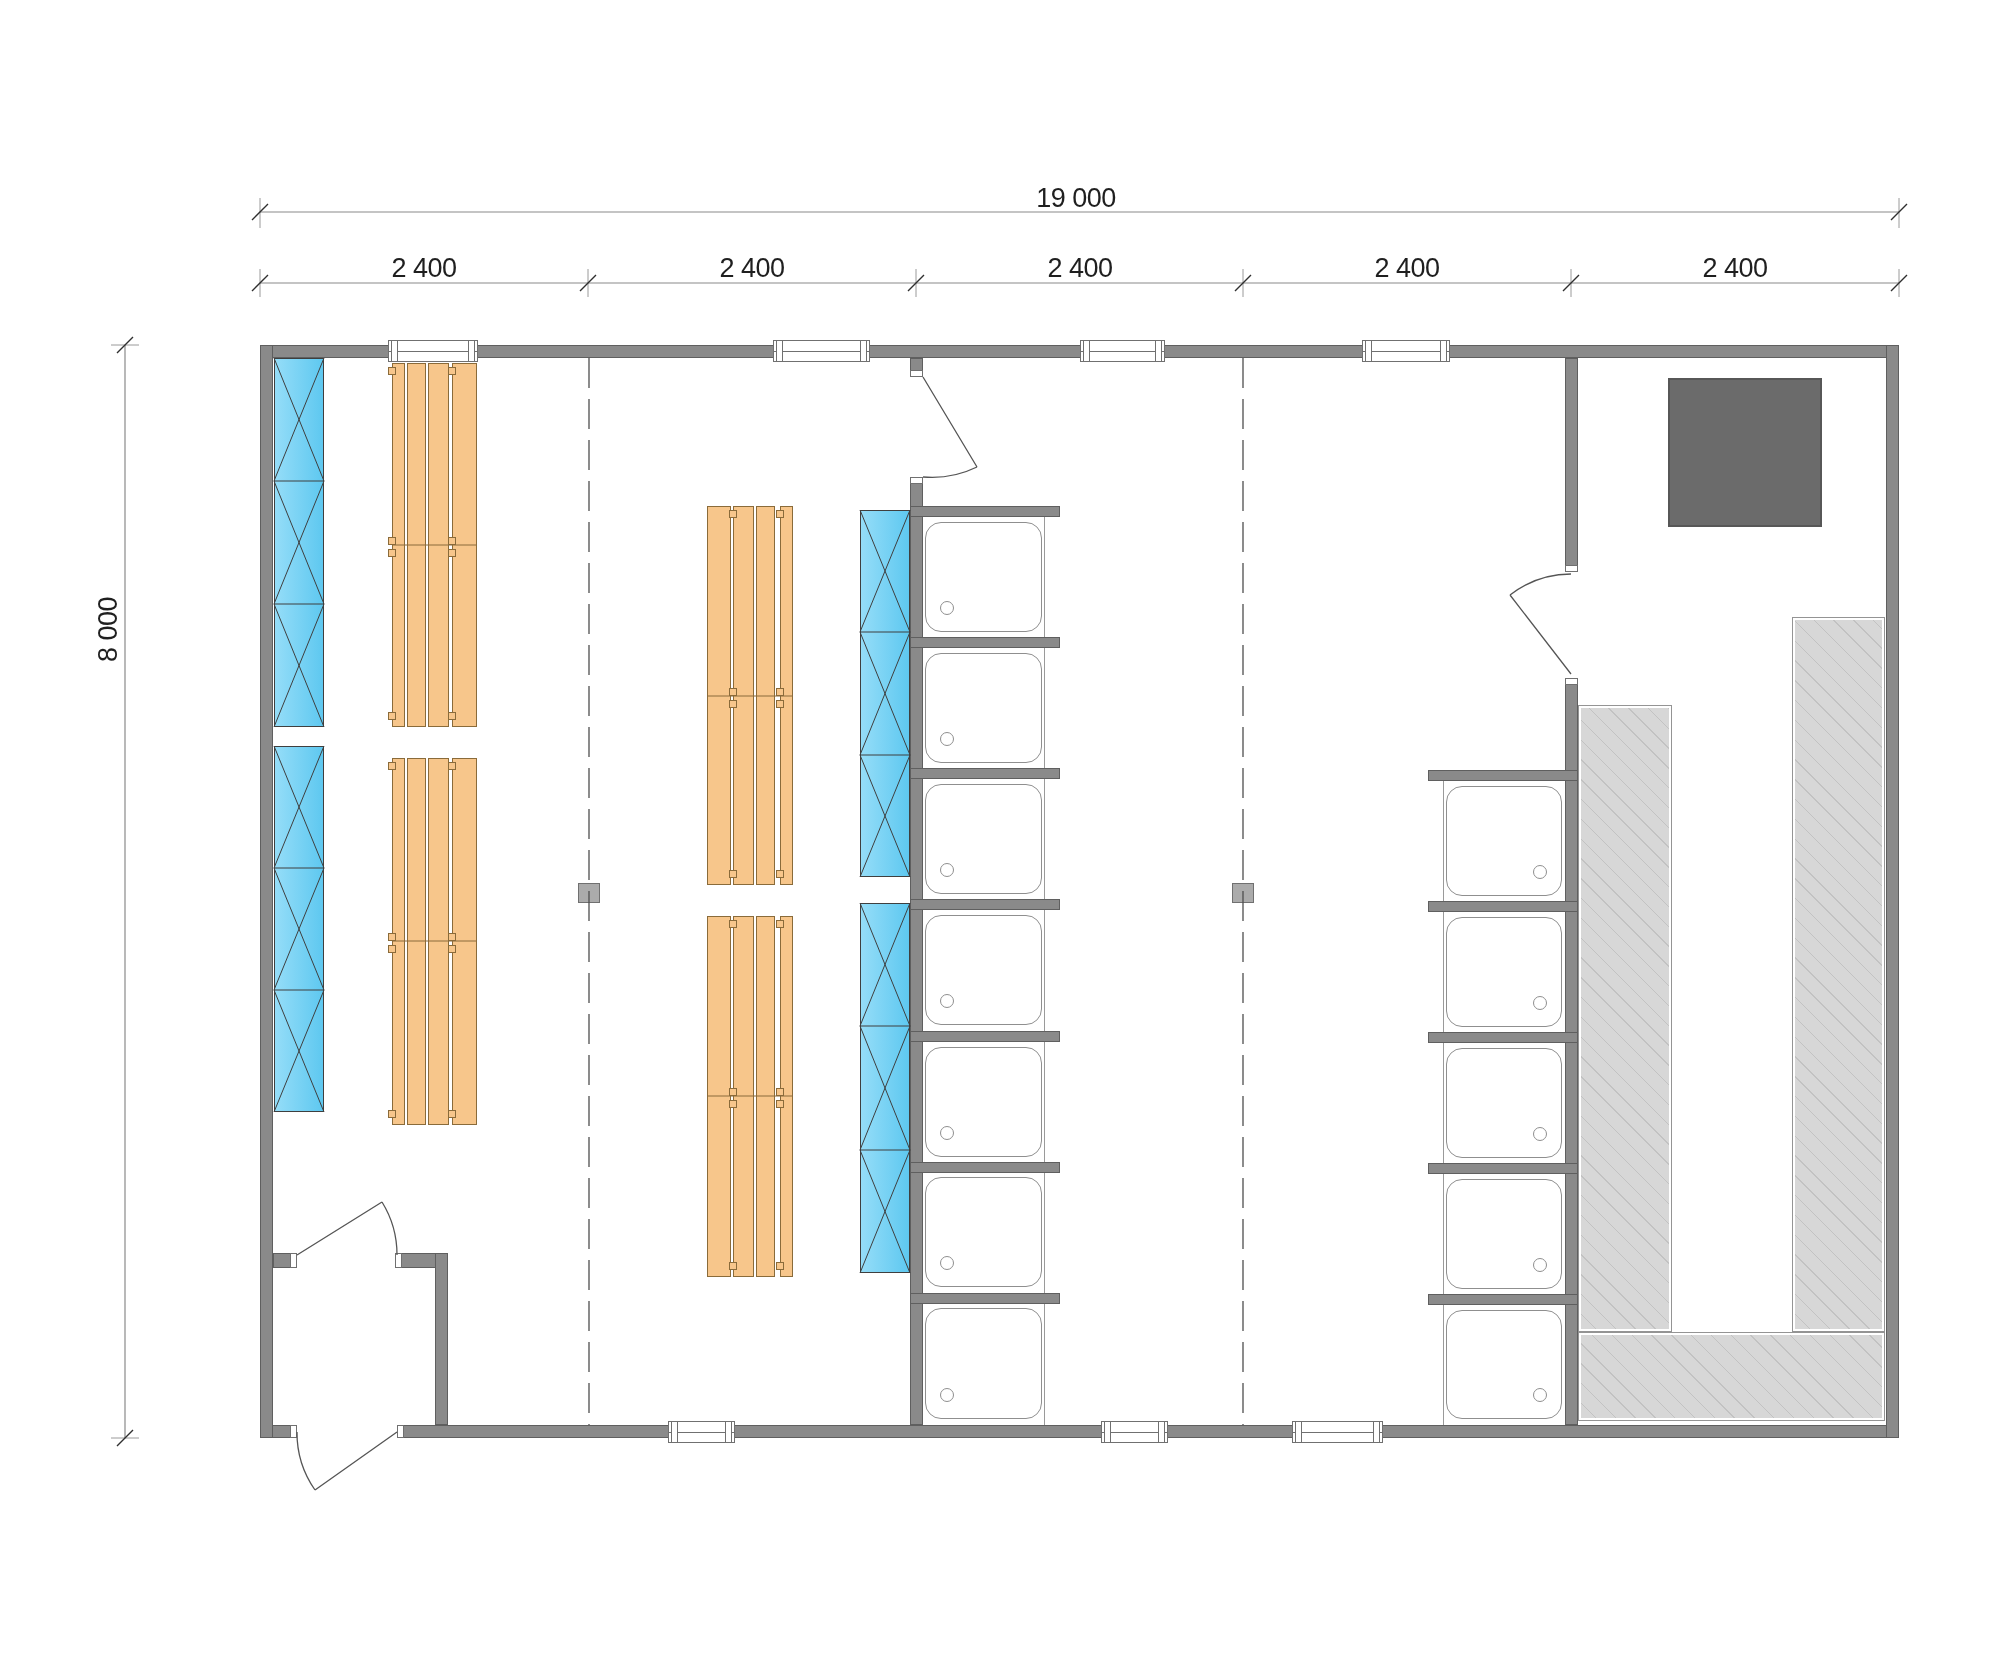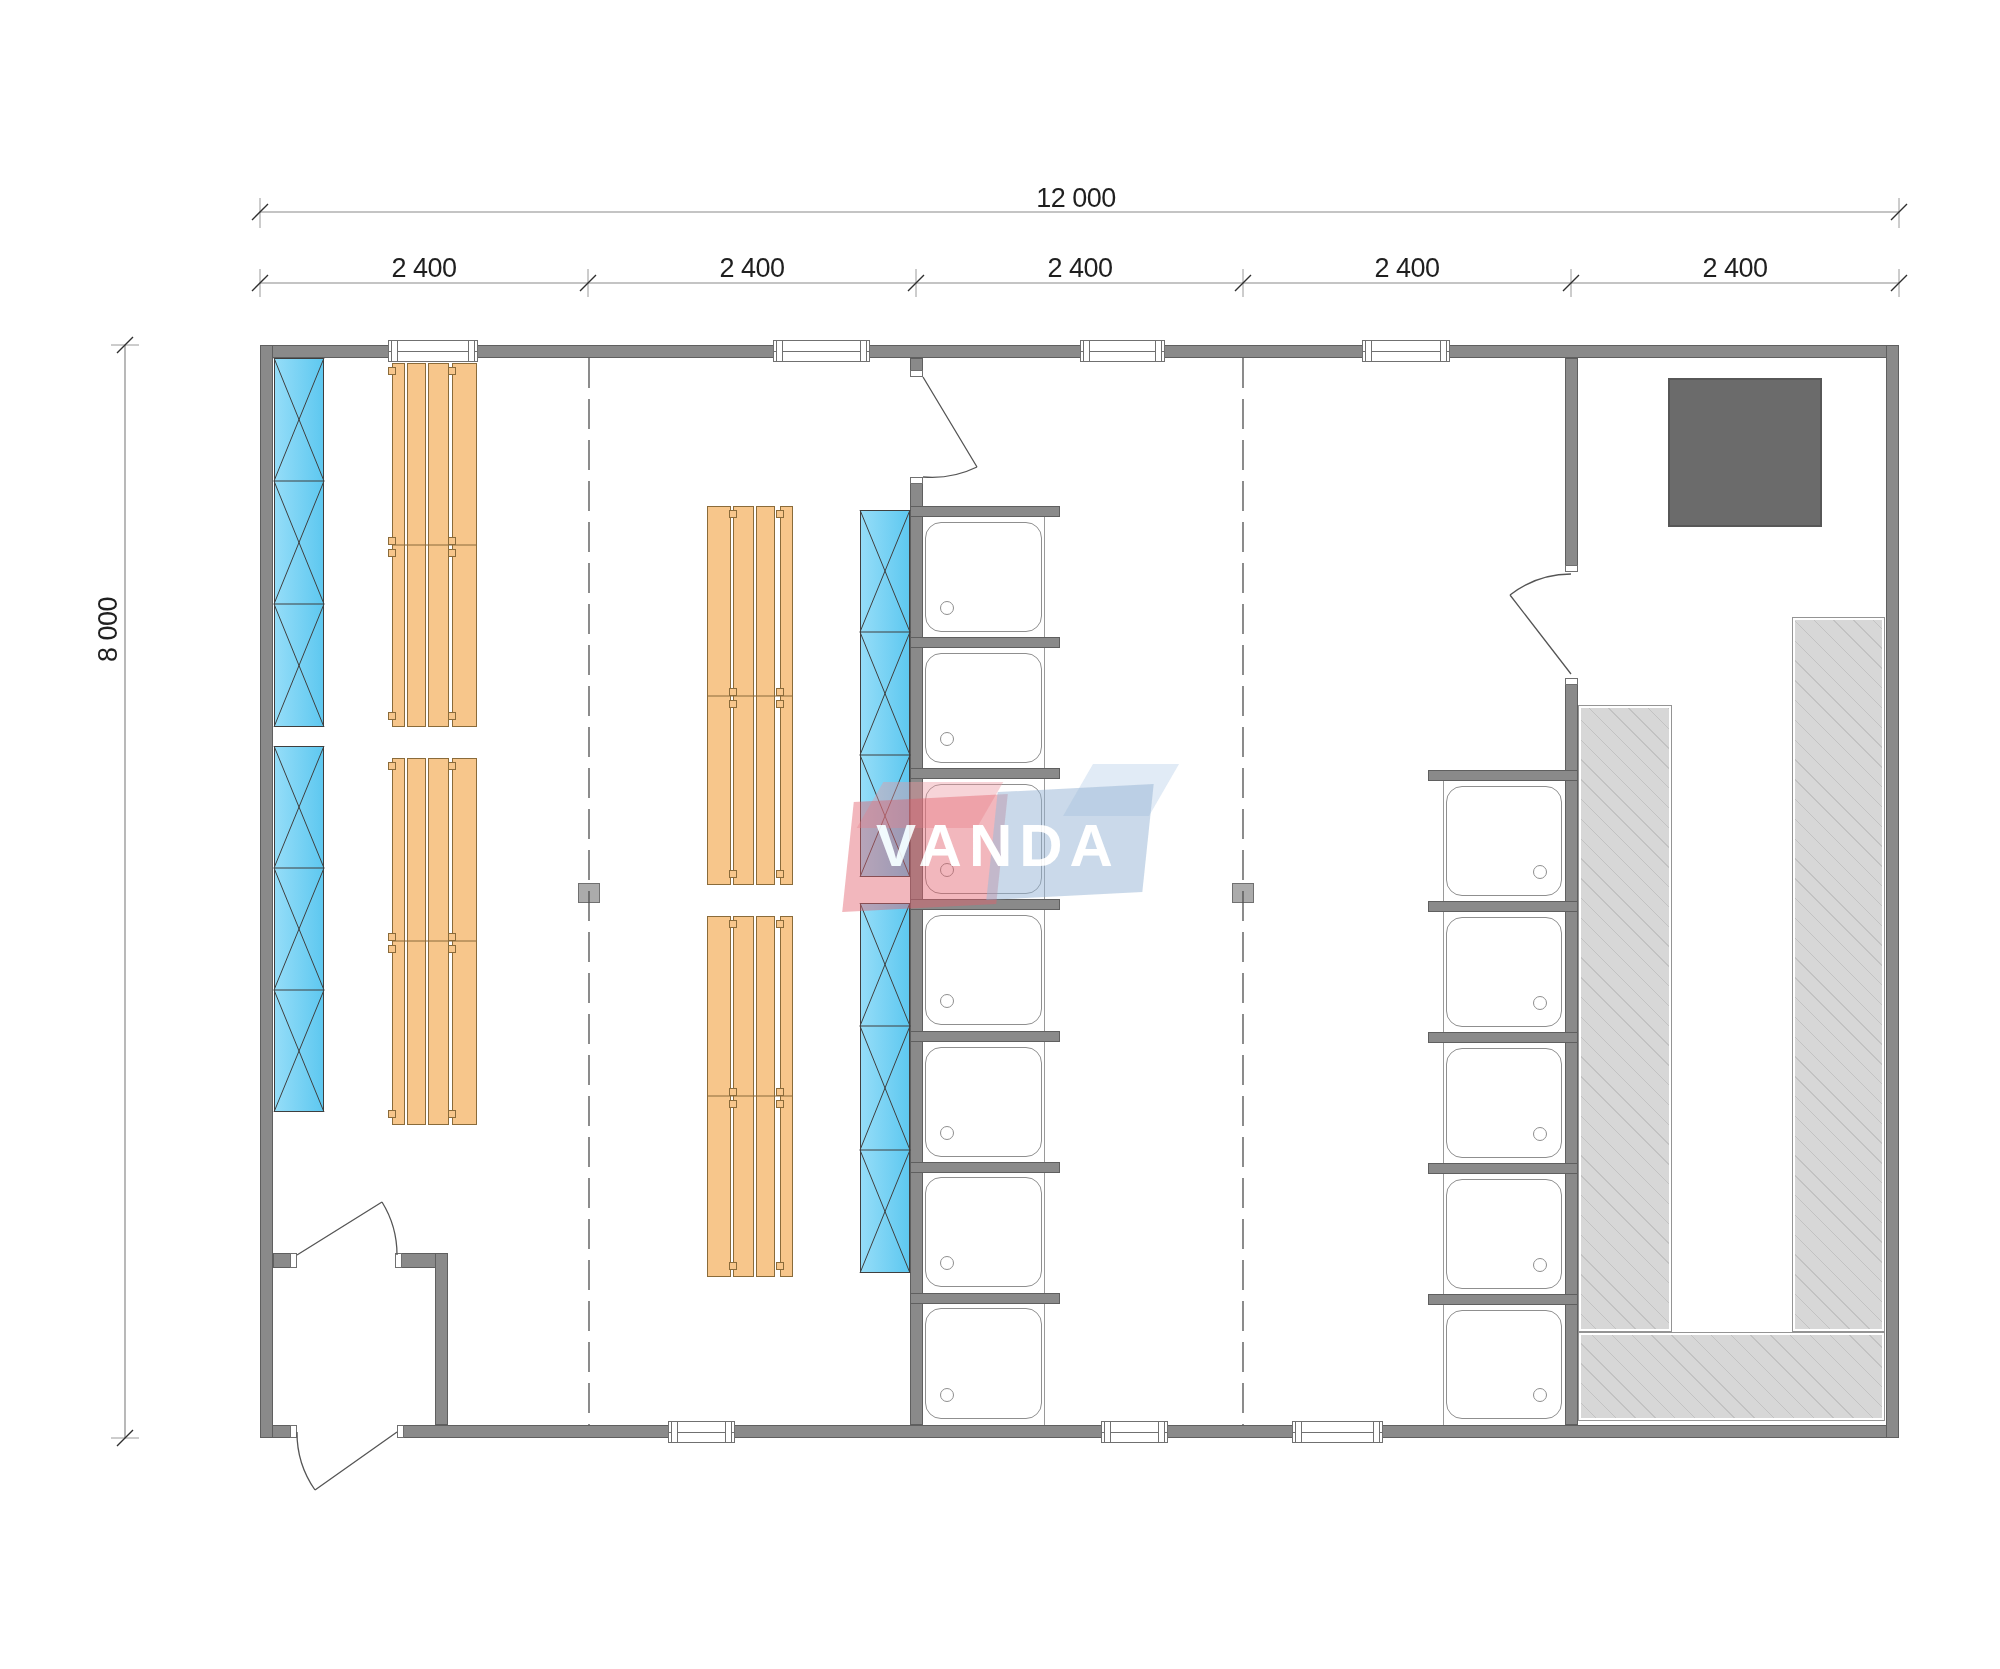--- a/index.html
+++ b/index.html
@@ -219,29 +219,22 @@
     <path d="M260,212H1899 M260,283H1899 M125,345V1438" stroke="#8a8a8a" stroke-width="1.2" fill="none"></path>
 
     <path d="M260,198V228 M1899,198V228 M260,269V297 M588,269V297 M916,269V297 M1243,269V297 M1571,269V297 M1899,269V297 M111,345H139 M111,1438H139" stroke="#9a9a9a" stroke-width="1" fill="none"></path>
 
     <path stroke="#2f2f2f" stroke-width="1.4" fill="none" d="
       M252,220L268,204 M1891,220L1907,204
       M252,291L268,275 M580,291L596,275 M908,291L924,275 M1235,291L1251,275 M1563,291L1579,275 M1891,291L1907,275
       M117,353L133,337 M117,1446L133,1430"></path>
   </svg>
 
-  <div class="dimtext" style="left:976px;top:183px;width:200px">12 000</div>
+  <div class="dimtext" style="left:976px;top:183px;width:200px">19 000</div>
   <div class="dimtext" style="left:324px;top:253px;width:200px">2 400</div>
   <div class="dimtext" style="left:652px;top:253px;width:200px">2 400</div>
   <div class="dimtext" style="left:980px;top:253px;width:200px">2 400</div>
   <div class="dimtext" style="left:1307px;top:253px;width:200px">2 400</div>
   <div class="dimtext" style="left:1635px;top:253px;width:200px">2 400</div>
   <div class="dimtext" style="left:8px;top:614px;width:200px;transform:rotate(-90deg)">8 000</div>
 
-  <div id="wm">
-    <div class="shape" style="left:28px;top:10px;width:120px;height:46px;background:rgba(238,150,160,0.45);transform:skew(-30deg)"></div>
-    <div class="shape" style="left:236px;top:-8px;width:86px;height:52px;background:rgba(188,210,233,0.5);transform:skew(-30deg)"></div>
-    <div class="shape" style="left:6px;top:26px;width:154px;height:110px;background:rgba(225,95,108,0.5);transform:skew(-6deg,-3deg)"></div>
-    <div class="shape" style="left:150px;top:16px;width:156px;height:108px;background:rgba(147,178,211,0.55);transform:skew(-6deg,-3deg)"></div>
-    <div class="txt">VANDA</div>
-  </div>
 
 </div>
 
 </body></html>

